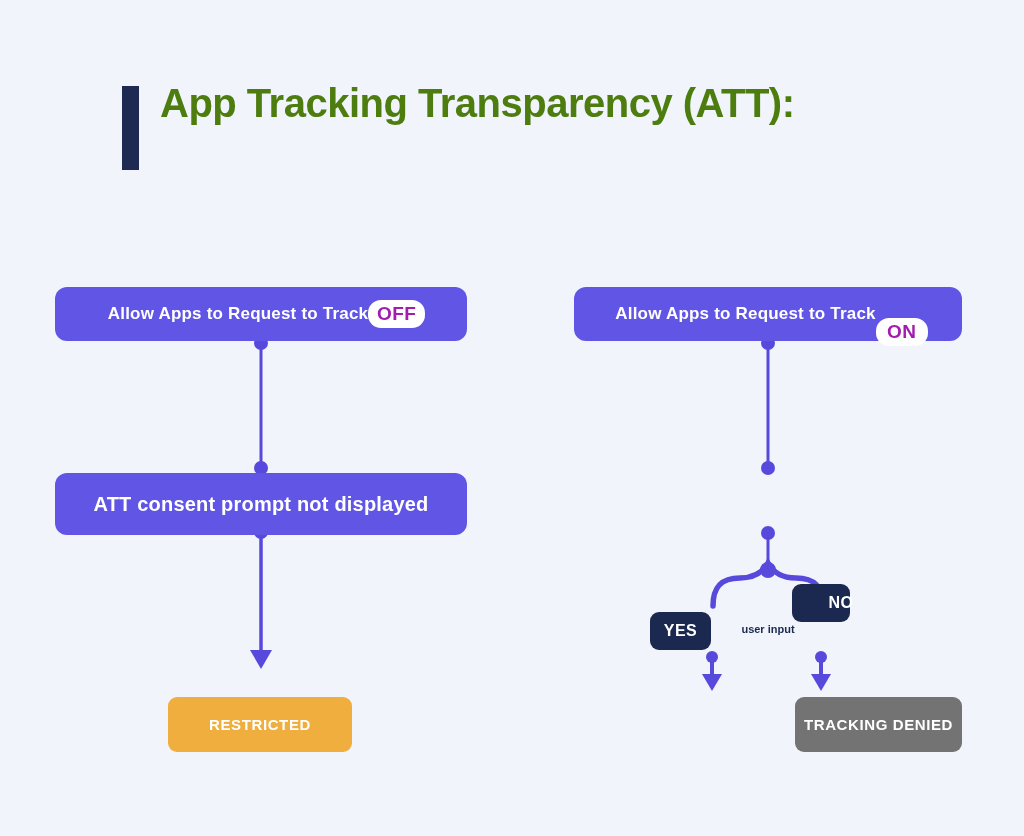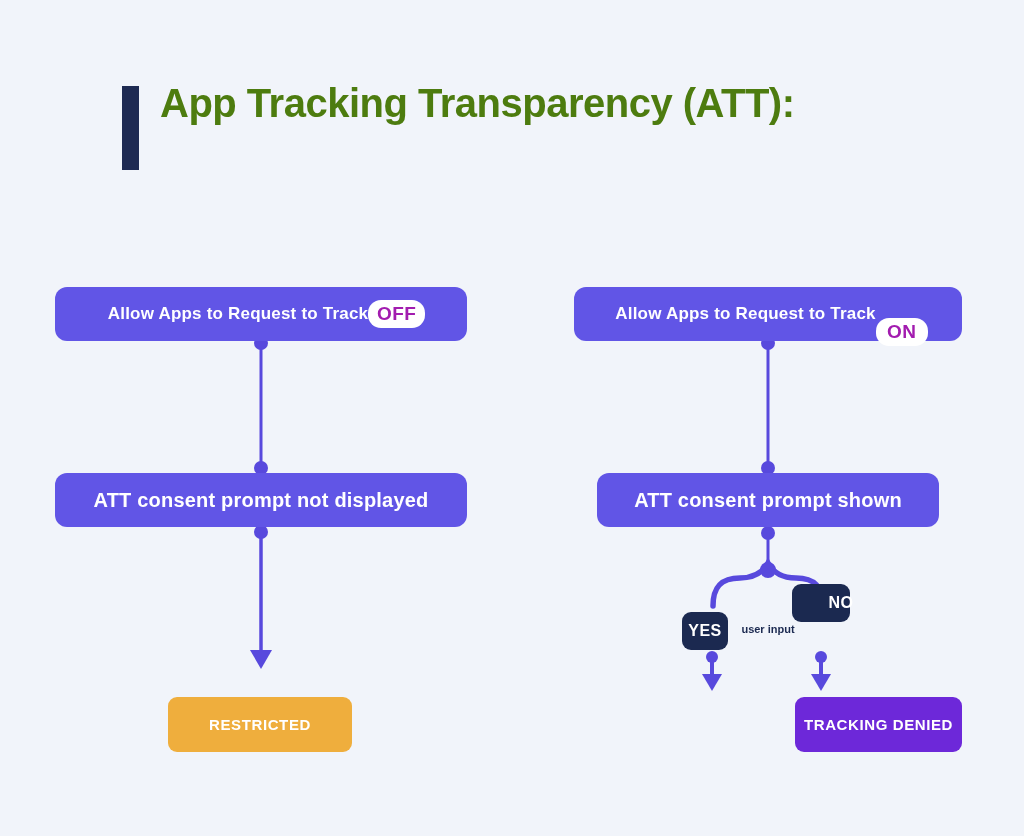--- a/index.html
+++ b/index.html
@@ -16,25 +16,25 @@
 
   
   .node{position:absolute;display:flex;align-items:center;justify-content:center;
         color:#ffffff;font-weight:bold;box-sizing:border-box;}
   .toggle-card{background:#6155e6;border-radius:12px;height:54px;
                justify-content:center;padding:0 12px 0 23px;font-size:17px;}
   .toggle-card .lbl{letter-spacing:0.2px;}
   .badge{background:#ffffff;color:#a21caf;border-radius:13px;height:28px;
          display:flex;align-items:center;justify-content:center;
          font-size:19px;font-weight:bold;letter-spacing:0.5px;}
-  .step-card{background:#6155e6;border-radius:12px;height:54px;font-size:20px;letter-spacing:0.2px;}
+  .step-card{background:#6155e6;border-radius:12px;height:62px;font-size:20px;letter-spacing:0.2px;}
   .outcome{height:55px;border-radius:9px;font-size:15px;letter-spacing:0.6px;}
   .outcome.orange{background:#efae3d;}
   .outcome.green{background:#41c795;}
-  .outcome.lavender{background:#6d28d9;}
+  .outcome.lavender{background:#737373;}
   .choice{background:#1b2950;border-radius:9px;height:38px;font-size:16px;letter-spacing:0.5px;}
   .branch-label{position:absolute;left:718px;top:623px;width:100px;text-align:center;
                 color:#1b2950;font-size:11px;font-weight:bold;}
 </style>
 </head>
 <body>
 
 <div class="canvas">
 
   <div class="accent-bar"></div>
@@ -83,25 +83,22 @@
 
   <div class="node outcome orange" style="left:168px;top:697px;width:184px;">
     <span>RESTRICTED</span>
   </div>
 
   <div class="node toggle-card" style="left:574px;top:287px;width:388px;padding-left:19px;">
     <span class="lbl">Allow Apps to Request to Track</span>
     <span class="badge" style="width:52px;margin-top:35px;">ON</span>
   </div>
 
-  <div class="node step-card" style="left:597px;top:473px;width:342px;">
-    <span>ATT consent prompt shown</span>
-  </div>
 
-  <div class="node choice" style="left:682px;top:612px;width:46px;">
+  <div class="node choice" style="left:650px;top:612px;width:61px;">
     <span>YES</span>
   </div>
 
   <div class="branch-label">user input</div>
 
   <div class="node choice" style="left:792px;top:584px;width:58px;padding-left:40px;">
     <span>NO</span>
   </div>
 
 

